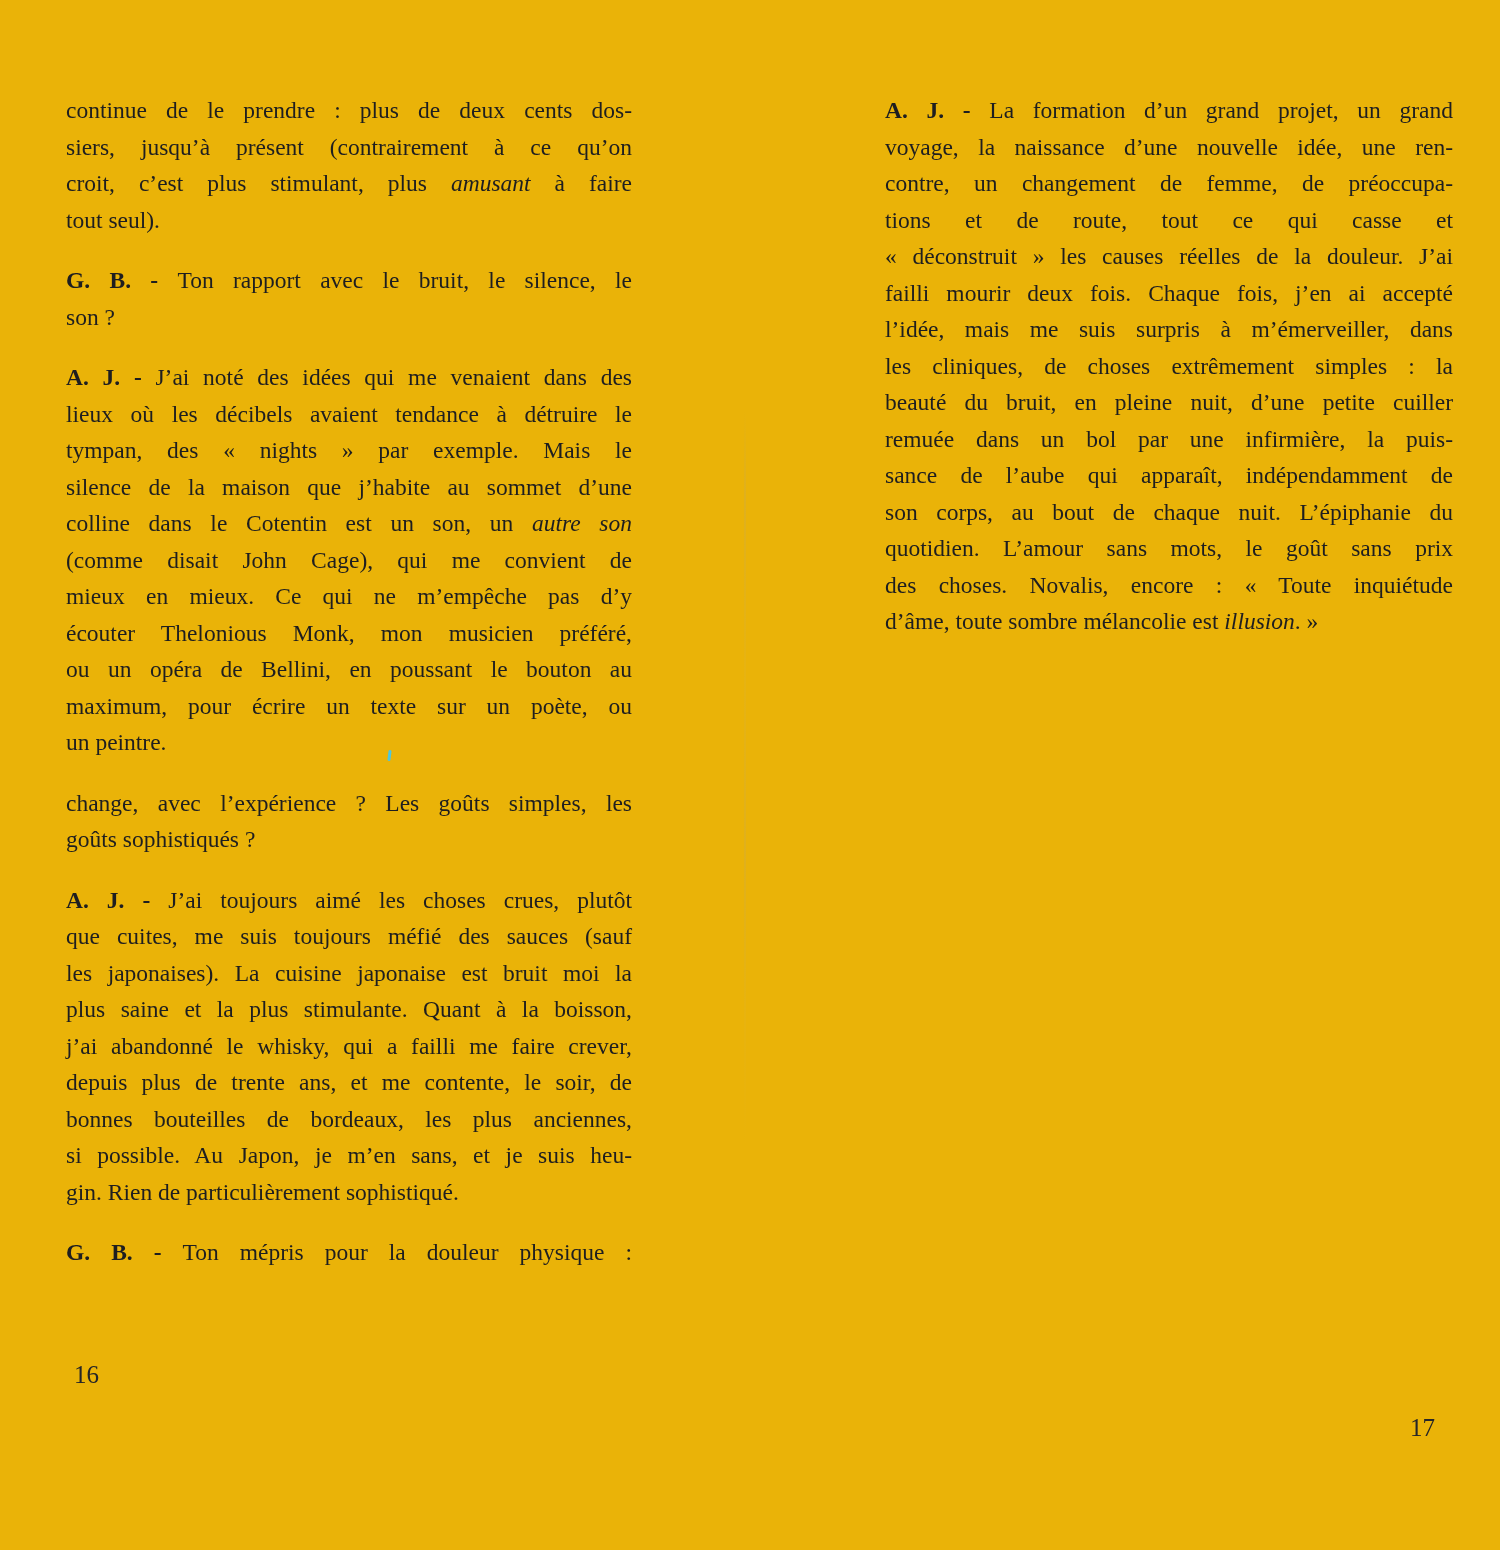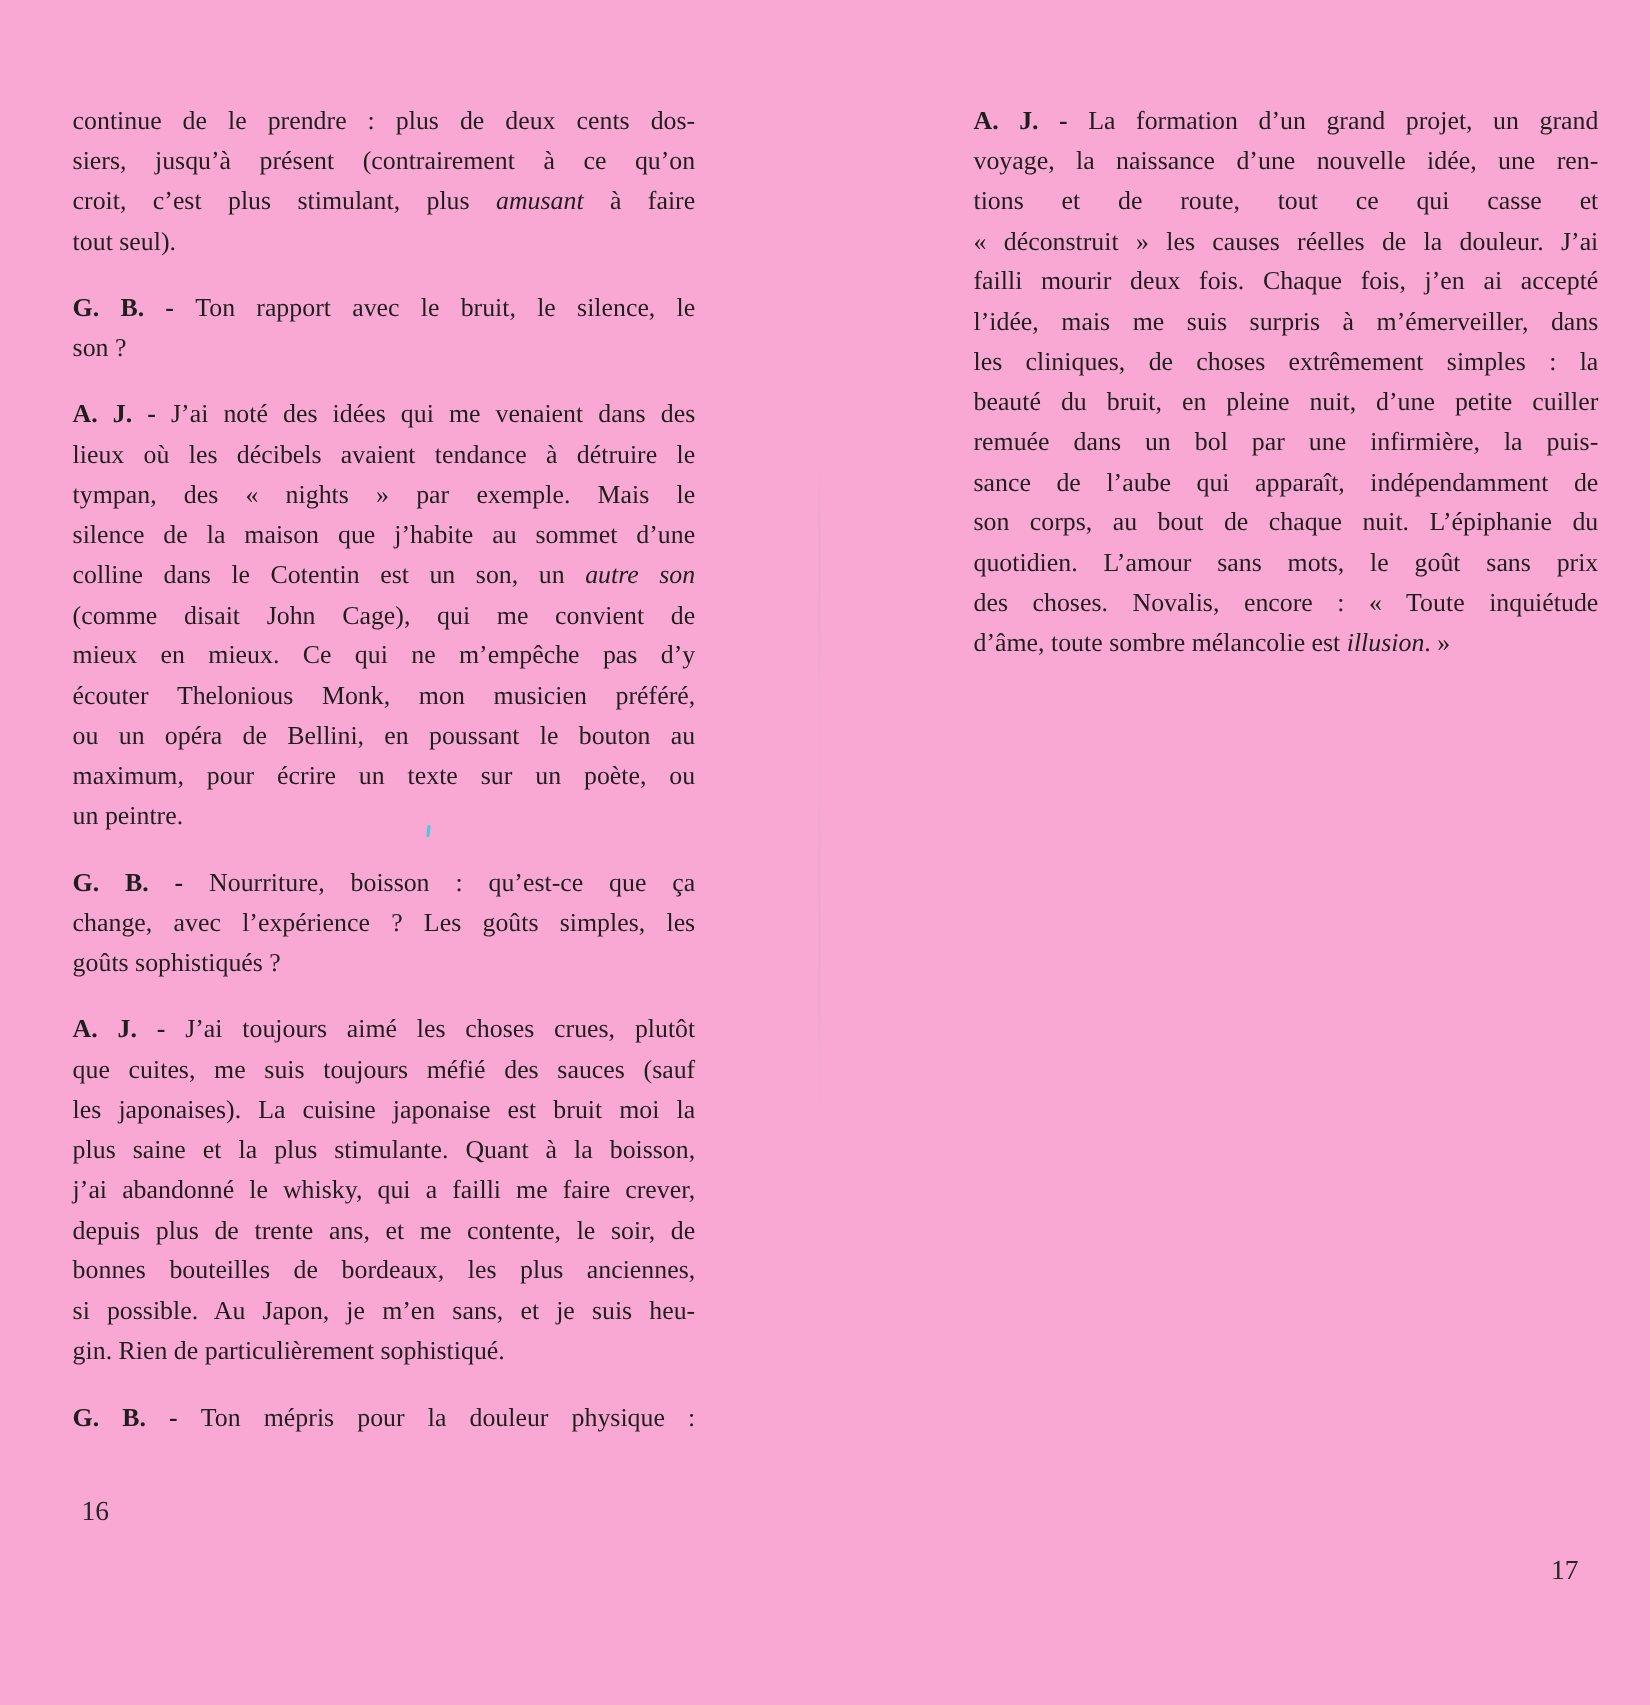--- a/index.html
+++ b/index.html
@@ -63,21 +63,21 @@
     top: 750px;
     width: 3px;
     height: 11px;
     border-radius: 1.5px;
     transform: rotate(7deg);
   }
 </style>
 </head>
 <body>
 
-<div class="scan" style="background: #f9a8d4; color: rgb(30, 30, 32);">
+<div class="scan" style="background: #eab308; color: rgb(30, 30, 32);">
 
   <div class="column left">
       <div class="block">
         <div class="line"><span>continue de le prendre : plus de deux cents dos-</span></div>
         <div class="line"><span>siers, jusqu’à présent (contrairement à ce qu’on</span></div>
         <div class="line"><span>croit, c’est plus stimulant, plus </span><span class="seg-i">amusant</span><span> à faire</span></div>
         <div class="line last"><span>tout seul).</span></div>
       </div>
       <div class="block">
         <div class="line"><span class="seg-b">G. B. - </span><span>Ton rapport avec le bruit, le silence, le</span></div>
@@ -90,21 +90,20 @@
         <div class="line"><span>silence de la maison que j’habite au sommet d’une</span></div>
         <div class="line"><span>colline dans le Cotentin est un son, un </span><span class="seg-i">autre son</span></div>
         <div class="line"><span>(comme disait John Cage), qui me convient de</span></div>
         <div class="line"><span>mieux en mieux. Ce qui ne m’empêche pas d’y</span></div>
         <div class="line"><span>écouter Thelonious Monk, mon musicien préféré,</span></div>
         <div class="line"><span>ou un opéra de Bellini, en poussant le bouton au</span></div>
         <div class="line"><span>maximum, pour écrire un texte sur un poète, ou</span></div>
         <div class="line last"><span>un peintre.</span></div>
       </div>
       <div class="block">
-        <div class="line"><span class="seg-b">G. B. - </span><span>Nourriture, boisson : qu’est-ce que ça</span></div>
         <div class="line"><span>change, avec l’expérience ? Les goûts simples, les</span></div>
         <div class="line last"><span>goûts sophistiqués ?</span></div>
       </div>
       <div class="block">
         <div class="line"><span class="seg-b">A. J. - </span><span>J’ai toujours aimé les choses crues, plutôt</span></div>
         <div class="line"><span>que cuites, me suis toujours méfié des sauces (sauf</span></div>
         <div class="line"><span>les japonaises). La cuisine japonaise est bruit moi la</span></div>
         <div class="line"><span>plus saine et la plus stimulante. Quant à la boisson,</span></div>
         <div class="line"><span>j’ai abandonné le whisky, qui a failli me faire crever,</span></div>
         <div class="line"><span>depuis plus de trente ans, et me contente, le soir, de</span></div>
@@ -114,20 +113,21 @@
       </div>
       <div class="block">
         <div class="line"><span class="seg-b">G. B. - </span><span>Ton mépris pour la douleur physique :</span></div>
       </div>
     </div>
 
   <div class="column right">
       <div class="block">
         <div class="line"><span class="seg-b">A. J. - </span><span>La formation d’un grand projet, un grand</span></div>
         <div class="line"><span>voyage, la naissance d’une nouvelle idée, une ren-</span></div>
+        <div class="line"><span>contre, un changement de femme, de préoccupa-</span></div>
         <div class="line"><span>tions et de route, tout ce qui casse et</span></div>
         <div class="line"><span>« déconstruit » les causes réelles de la douleur. J’ai</span></div>
         <div class="line"><span>failli mourir deux fois. Chaque fois, j’en ai accepté</span></div>
         <div class="line"><span>l’idée, mais me suis surpris à m’émerveiller, dans</span></div>
         <div class="line"><span>les cliniques, de choses extrêmement simples : la</span></div>
         <div class="line"><span>beauté du bruit, en pleine nuit, d’une petite cuiller</span></div>
         <div class="line"><span>remuée dans un bol par une infirmière, la puis-</span></div>
         <div class="line"><span>sance de l’aube qui apparaît, indépendamment de</span></div>
         <div class="line"><span>son corps, au bout de chaque nuit. L’épiphanie du</span></div>
         <div class="line"><span>quotidien. L’amour sans mots, le goût sans prix</span></div>

